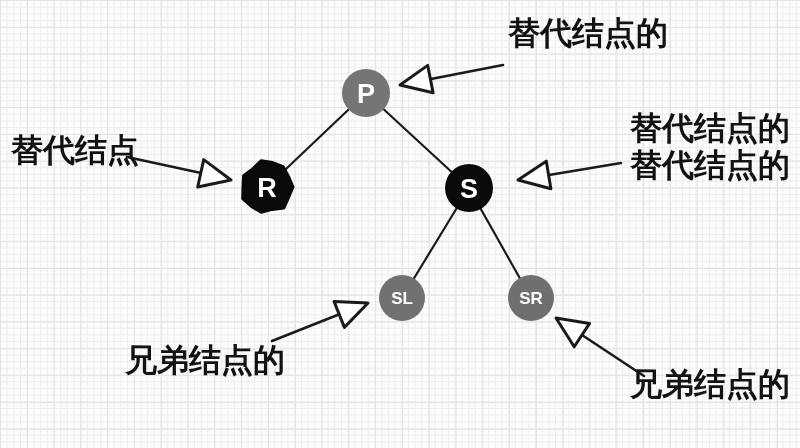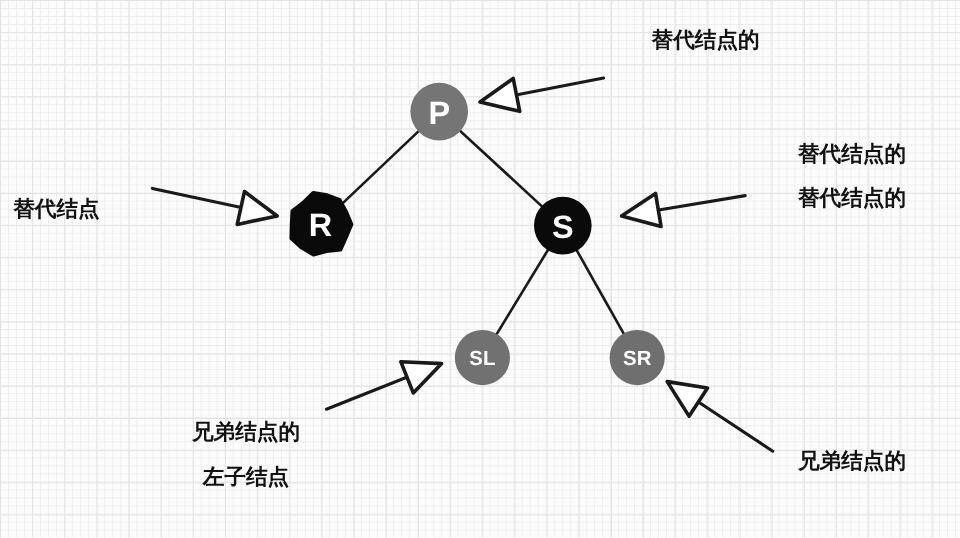--- a/index.html
+++ b/index.html
@@ -14,21 +14,21 @@
       linear-gradient(to bottom, #e3e3e3 1px, transparent 1px),
       linear-gradient(to right, #ededed 1px, transparent 1px),
       linear-gradient(to bottom, #ededed 1px, transparent 1px);
     background-size: 26.8px 26.8px, 26.8px 26.8px, 6.7px 6.7px, 6.7px 6.7px;
   }
   .stage { position: absolute; inset: 0; }
   svg.diagram { position: absolute; left: 0; top: 0; }
   .label {
     position: absolute;
     font-weight: bold;
-    font-size: 18px;
+    font-size: 32px;
     line-height: 37px;
     color: #121212;
     text-align: center;
     white-space: nowrap;
   }
   .label.single { text-align: left; }
   .edge { stroke: #1a1a1a; stroke-width: 2.2; }
   .arrow-shaft { stroke: #1a1a1a; stroke-width: 2.6; stroke-linecap: round; }
   .arrow-head { fill: #ffffff; stroke: #1a1a1a; stroke-width: 3; stroke-linejoin: round; }
   .node-label { fill: #ffffff; font-weight: bold; text-anchor: middle; }
@@ -97,31 +97,30 @@
     <g>
       <line class="arrow-shaft" x1="644" y1="376" x2="582" y2="335"></line>
       <polygon class="arrow-head" points="556,318 589.6,323.4 574.2,346.8"></polygon>
     </g>
   </svg>
 
   <div class="label" style="left:503px; top:15px; width:170px;">
     <div>替代结点的</div>
   </div>
 
-  <div class="label single" style="left:11px; top:132px;margin-top:24px;">
+  <div class="label single" style="left:11px; top:132px;">
     <div>替代结点</div>
   </div>
 
   <div class="label" style="left:630px; top:110px; width:160px;">
     <div>替代结点的</div>
     <div>替代结点的</div>
   </div>
 
   <div class="label" style="left:125px; top:342px; width:160px;">
     <div>兄弟结点的</div>
-    <div>左子结点</div>
   </div>
 
   <div class="label" style="left:630px; top:366px; width:160px;">
     <div>兄弟结点的</div>
   </div>
 
 </div>
 
 </body></html>

